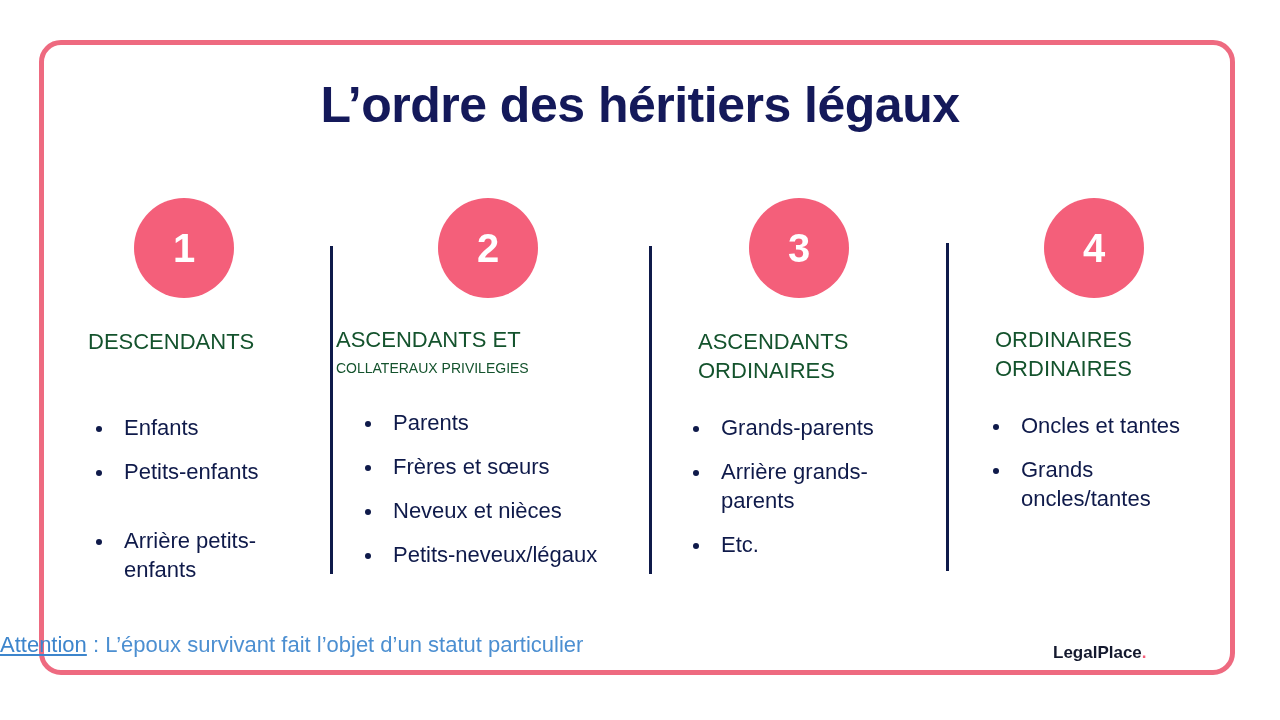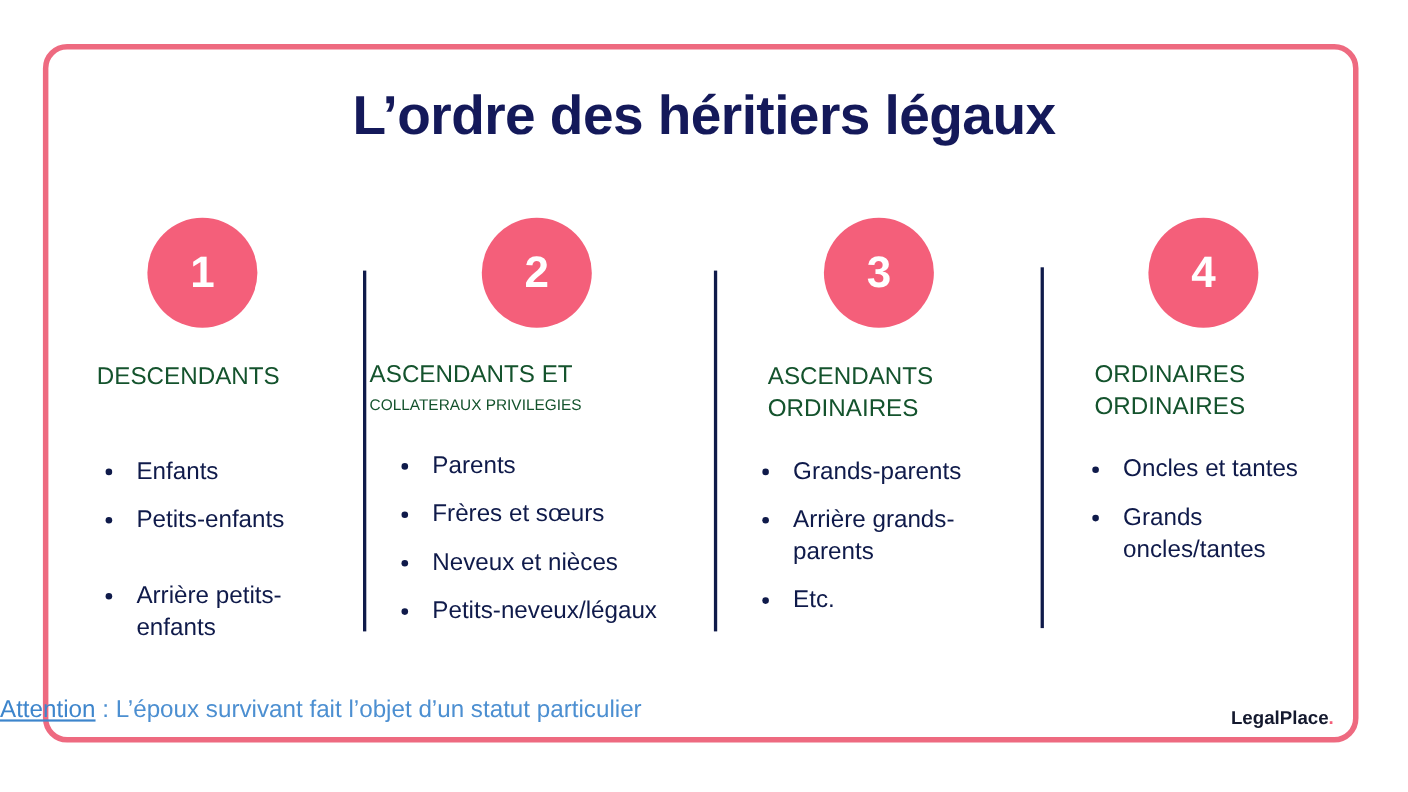--- a/index.html
+++ b/index.html
@@ -29,21 +29,21 @@
     .list li { position:relative; padding-left:30px; margin-bottom:15px; }
     .list li::before {
       content:""; position:absolute; left:2px; top:13px; width:6px; height:6px; border-radius:50%; background:#0f1a4a;
     }
     .divider { position:absolute; width:3px; background:#0f1a4a; }
     .footer {
       position:absolute; left:0; right:0; top:632px; text-align:left; font-size:22px; color:#4c8fd1;
     }
     .footer .link { text-decoration:underline; color:#3d85cc; }
     .logo {
-      position:absolute; left:1119px; top:643px; font-size:17px; font-weight:bold; color:#14192e;
+      position:absolute; left:1053px; top:643px; font-size:17px; font-weight:bold; color:#14192e;
     }
     .logo .dot { color:#f45f7a; }
   </style>
 </head>
 <body>
 
 <div class="frame"></div>
 
 <div class="title">L’ordre des héritiers légaux</div>
 

